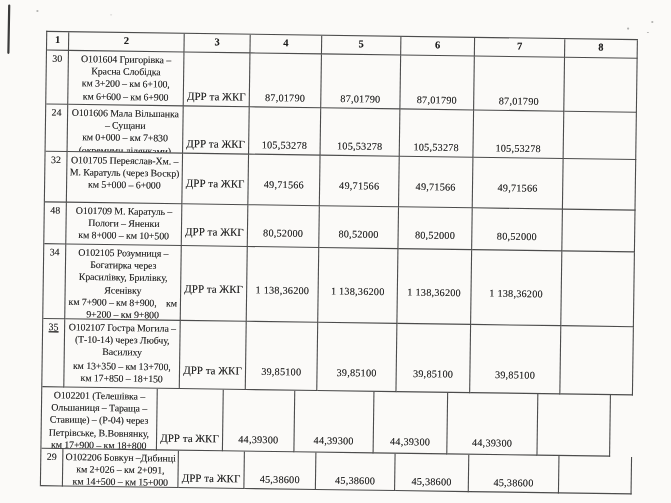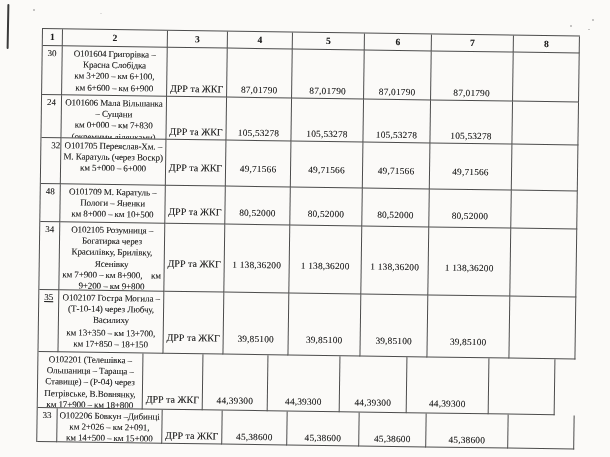--- a/index.html
+++ b/index.html
@@ -104,21 +104,21 @@
             <div class="">(окремими ділянками)</div>
           </div>
         </div>
         <div class="cell funding-cell" style="width: 60px; padding-bottom: 2px;">ДРР та ЖКГ</div>
         <div class="cell value-cell" style="width: 65px; padding-bottom: 2px;">105,53278</div>
         <div class="cell value-cell" style="width: 72px; padding-bottom: 2px;">105,53278</div>
         <div class="cell value-cell" style="width: 67px; padding-bottom: 2px;">105,53278</div>
         <div class="cell value-cell" style="width: 82px; padding-bottom: 2px;">105,53278</div>
         <div class="cell extra-cell" style="width: 66px;"></div>
       </div><div class="row" style="height: 46px;">
-        <div class="cell num-cell" style="width: 20px; text-align: right;">32</div>
+        <div class="cell num-cell" style="width: 20px;">32</div>
         <div class="cell desc-cell" style="width: 105px;">
           <div class="desc-top">
             <div class="">О101705 Переяслав-Хм. –</div>
             <div class="">М. Каратуль (через Воскр)</div>
             <div class="">км 5+000 – 6+000</div>
           </div>
         </div>
         <div class="cell funding-cell" style="width: 60px; padding-bottom: 12px;">ДРР та ЖКГ</div>
         <div class="cell value-cell" style="width: 65px; padding-bottom: 12px;">49,71566</div>
         <div class="cell value-cell" style="width: 72px; padding-bottom: 12px;">49,71566</div>
@@ -189,21 +189,21 @@
             <div class="">км 17+900 – км 18+800</div>
           </div>
         </div>
         <div class="cell funding-cell" style="width: 60px; padding-bottom: 4px;">ДРР та ЖКГ</div>
         <div class="cell value-cell" style="width: 65px; padding-bottom: 4px;">44,39300</div>
         <div class="cell value-cell" style="width: 72px; padding-bottom: 4px;">44,39300</div>
         <div class="cell value-cell" style="width: 67px; padding-bottom: 4px;">44,39300</div>
         <div class="cell value-cell" style="width: 82px; padding-bottom: 4px;">44,39300</div>
         <div class="cell extra-cell" style="width: 66px;"></div>
       </div><div class="row" style="height: 34px;">
-        <div class="cell num-cell" style="width: 20px;">33</div>
+        <div class="cell num-cell" style="width: 20px;">29</div>
         <div class="cell desc-cell" style="width: 105px;">
           <div class="desc-top">
             <div class="">О102206 Бовкун –Дибинці</div>
             <div class="">км 2+026 – км 2+091,</div>
             <div class="">км 14+500 – км 15+000</div>
           </div>
         </div>
         <div class="cell funding-cell" style="width: 60px; padding-bottom: 2px;">ДРР та ЖКГ</div>
         <div class="cell value-cell" style="width: 65px; padding-bottom: 2px;">45,38600</div>
         <div class="cell value-cell" style="width: 72px; padding-bottom: 2px;">45,38600</div>

